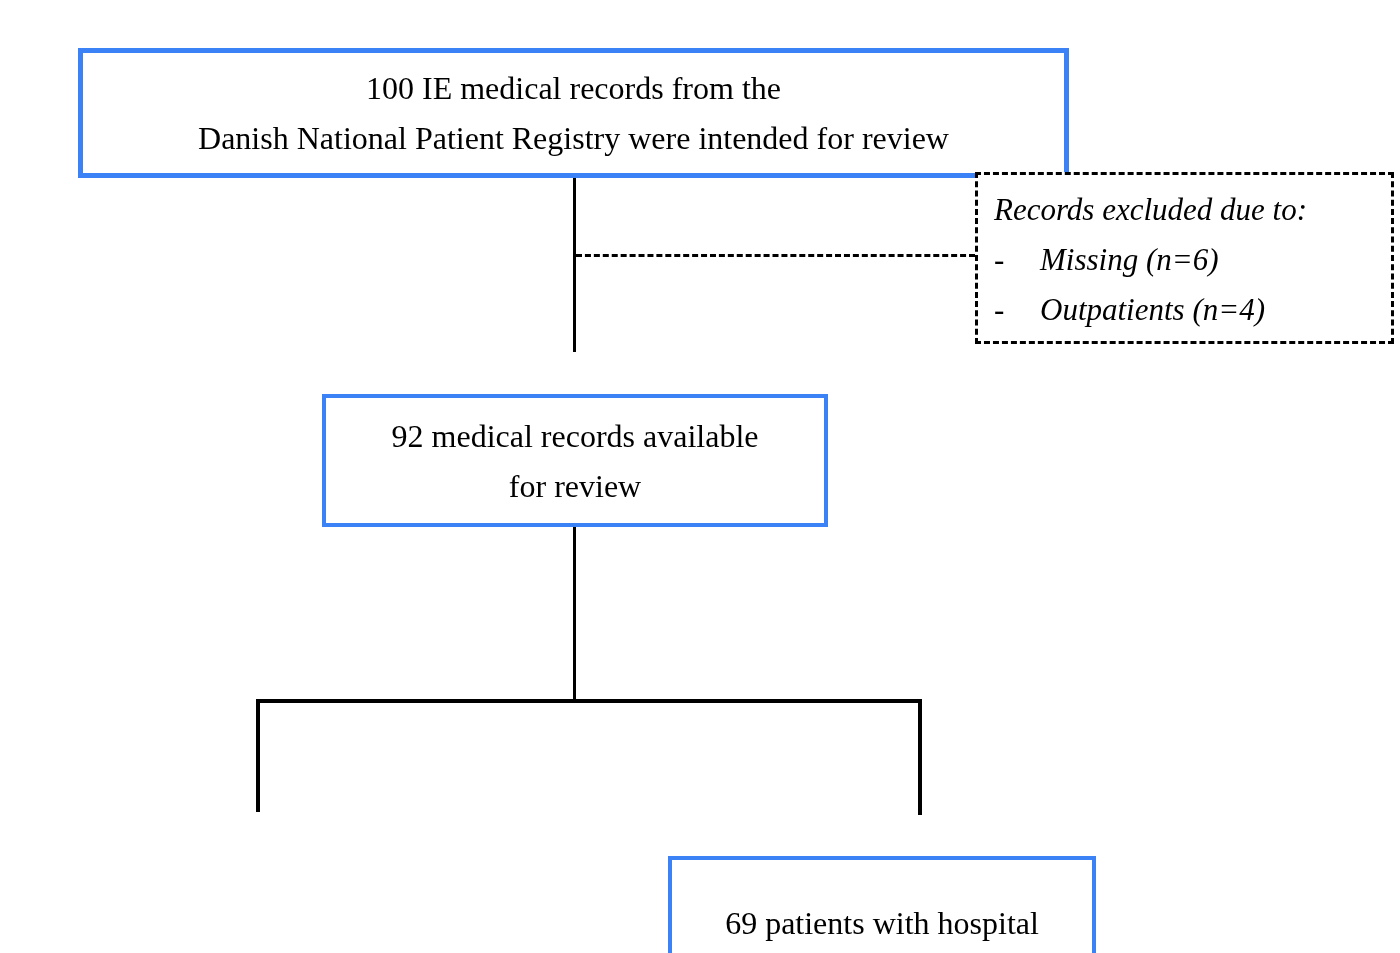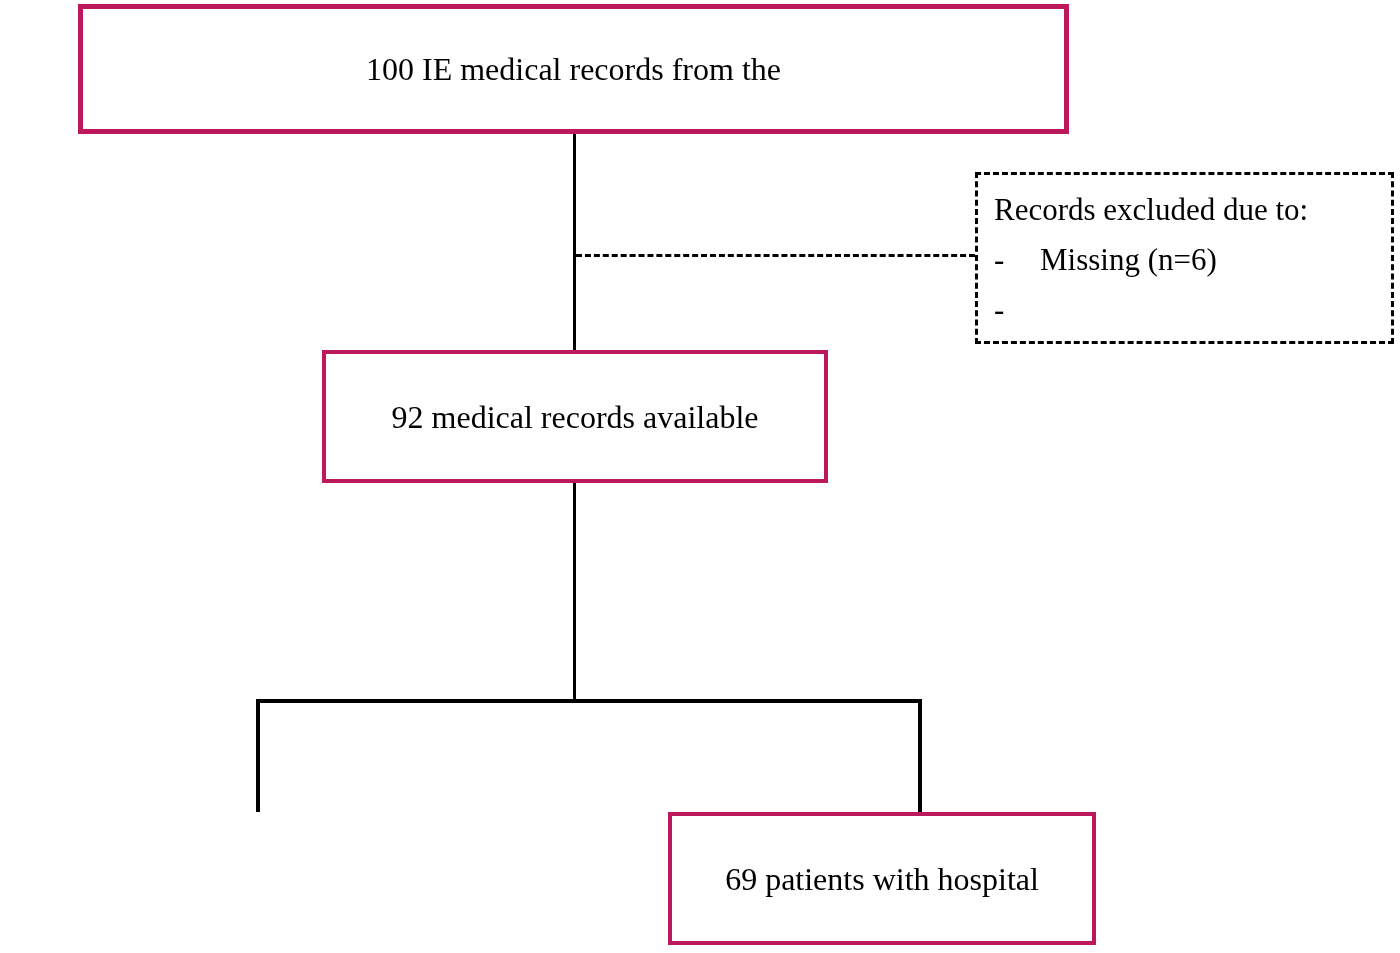--- a/index.html
+++ b/index.html
@@ -8,29 +8,30 @@
     width: 1400px;
     height: 953px;
     background: #ffffff;
     font-family: "Liberation Serif", "DejaVu Serif", serif;
     color: #000000;
     overflow: hidden;
   }
   .box {
     position: absolute;
     background: #ffffff;
-    border: 4px solid #be185d;
+    border: 4px solid #3b82f6;
     box-sizing: border-box;
     display: flex;
     flex-direction: column;
     align-items: center;
     justify-content: center;
     text-align: center;
     font-size: 32px;
     line-height: 50px;
+    margin-top: 44px;
   }
   .box .tline { white-space: nowrap; }
   .dashedbox {
     position: absolute;
     background: #ffffff;
     border: 3px dashed #000000;
     box-sizing: border-box;
     font-size: 31px;
     line-height: 50px;
     padding: 10px 16px 8px 16px;
@@ -53,35 +54,38 @@
 
   <div class="conn" style="left:573px; top:134px; width:3px; height:218px;"></div>
   <div class="conn-dashed" style="left:576px; top:254px; width:399px;"></div>
   <div class="conn" style="left:573px; top:483px; width:3px; height:218px;"></div>
   <div class="conn" style="left:256px; top:699px; width:666px; height:4px;"></div>
   <div class="conn" style="left:256px; top:699px; width:4px; height:113px;"></div>
   <div class="conn" style="left:918px; top:699px; width:4px; height:116px;"></div>
 
   <div class="box" style="left:78px; top:4px; width:991px; height:130px; border-width:5px;">
     <div class="tline">100 IE medical records from the</div>
+    <div class="tline">Danish National Patient Registry  were intended for review</div>
   </div>
 
-  <div class="dashedbox" style="left:975px; top:172px; width:419px; height:172px;">
+  <div class="dashedbox" style="left:975px; top:172px; width:419px; height:172px;font-style:italic;">
     <div>Records excluded due to:</div>
     <div class="bullet-row">
       <span class="bullet">-</span>
       <span>Missing (n=6)</span>
     </div>
     <div class="bullet-row">
       <span class="bullet">-</span>
+      <span>Outpatients (n=4)</span>
     </div>
   </div>
 
   <div class="box" style="left:322px; top:350px; width:506px; height:133px;">
     <div class="tline">92 medical records available</div>
+    <div class="tline">for review</div>
   </div>
 
 
   <div class="box" style="left:668px; top:812px; width:428px; height:133px;gap:44px;">
     <div class="tline">69 patients with hospital</div>
   </div>
 
 </div>
 
 </body></html>

